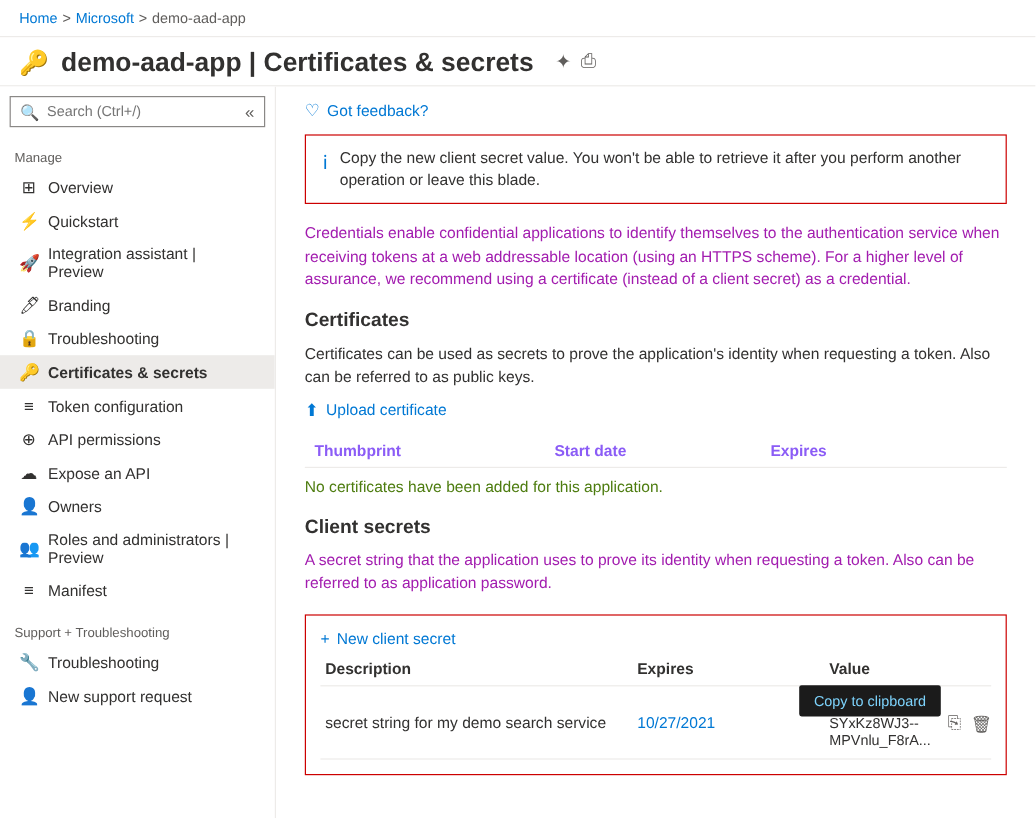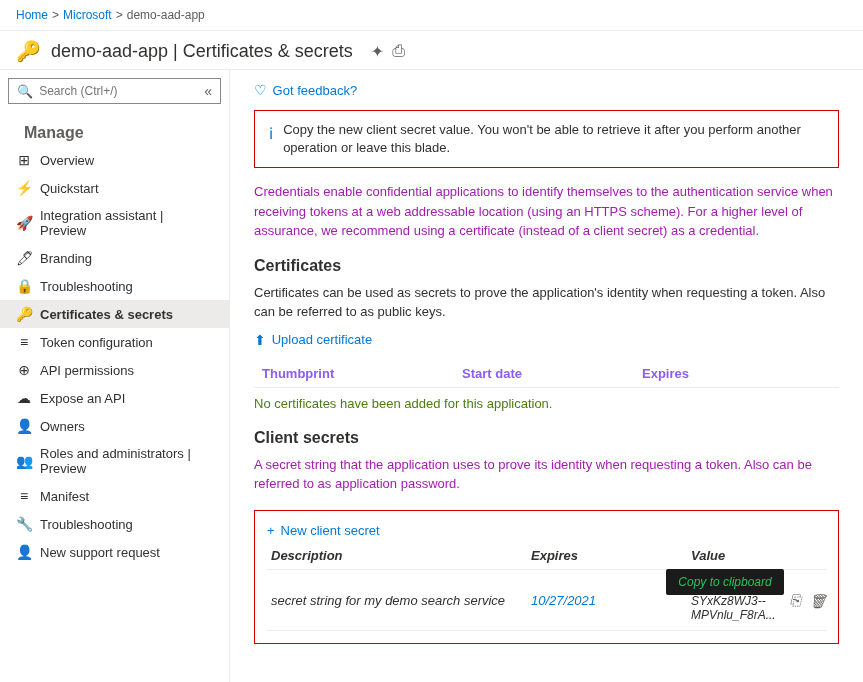--- a/index.html
+++ b/index.html
@@ -6,32 +6,32 @@
     body { font-family: 'Segoe UI', sans-serif; font-size: 13px; color: #333; background: #fff; display: flex; flex-direction: column; height: 682px; overflow: hidden; }
 
     
     .breadcrumb { padding: 8px 16px; font-size: 12px; color: #0078d4; display: flex; align-items: flex-end; gap: 4px; border-bottom: 1px solid #edebe9; }
     .breadcrumb span { color: #605e5c; }
     .breadcrumb a { color: #0078d4; text-decoration: none; }
 
     
     .page-header { padding: 8px 16px 6px 16px; display: flex; align-items: center; gap: 10px; border-bottom: 1px solid #edebe9; }
     .page-header-icon { color: #f0a30a; font-size: 20px; }
-    .page-header-title { font-size: 18px; font-weight: 400; color: #323130; }
+    .page-header-title { font-size: 22px; font-weight: 700; color: #323130; }
     .page-header-actions { display: flex; gap: 8px; margin-left: 8px; color: #605e5c; font-size: 16px; cursor: pointer; }
 
     
     .main-layout { display: flex; flex: 1; overflow: hidden; }
 
     
     .sidebar { width: 230px; border-right: 1px solid #edebe9; overflow-y: auto; flex-shrink: 0; background: #fff; }
     .search-box { margin: 8px; display: flex; align-items: center; border: 1px solid #8a8886; padding: 4px 8px; gap: 6px; }
     .search-box input { border: none; outline: none; font-size: 12px; flex: 1; color: #323130; }
     .search-collapse { color: #605e5c; cursor: pointer; font-size: 14px; }
-    .nav-section-label { padding: 12px 16px 4px 24px; font-size: 16px; font-weight: 700; color: #605e5c; text-transform: none; }
+    .nav-section-label { padding: 12px 16px 4px 12px; font-size: 11px; font-weight: 400; color: #605e5c; text-transform: none; }
     .nav-item { display: flex; align-items: center; gap: 8px; padding: 6px 16px; cursor: pointer; font-size: 13px; color: #323130; }
     .nav-item.active { background: #edebe9; font-weight: 600; }
     .nav-icon { width: 16px; text-align: center; font-size: 14px; flex-shrink: 0; }
     .nav-item-label { font-size: 13px; }
 
     
     .content { flex: 1; overflow-y: auto; padding: 12px 24px; }
 
     
     .feedback-bar { display: flex; align-items: center; gap: 6px; margin-bottom: 12px; color: #0078d4; font-size: 13px; cursor: pointer; }
@@ -54,32 +54,32 @@
     .upload-icon { font-size: 14px; }
 
     
     .table-header { display: grid; grid-template-columns: 200px 180px 180px; border-bottom: 1px solid #edebe9; padding: 6px 0; }
     .table-header-cell { font-size: 13px; font-weight: 600; color: #8b5cf6; padding: 0 8px; }
     .no-data { font-size: 13px; color: #4d7c0f; margin-top: 8px; margin-bottom: 18px; }
 
     
     .secrets-border { border: 1.5px solid #c00; padding: 12px; margin-top: 8px; }
     .new-secret-btn { display: flex; align-items: center; gap: 6px; color: #0078d4; font-size: 13px; cursor: pointer; margin-bottom: 10px; font-weight: 500; }
-    .secrets-table { width: 100%; font-style: italic; }
+    .secrets-table { width: 100%; }
     .secrets-table-header { display: grid; grid-template-columns: 260px 160px 1fr 60px; border-bottom: 1px solid #edebe9; padding-bottom: 6px; margin-bottom: 2px; }
     .secrets-table-header-cell { font-size: 13px; font-weight: 600; color: #323130; padding: 0 4px; }
     .secrets-table-row { display: grid; grid-template-columns: 260px 160px 1fr 60px; padding: 8px 0; align-items: center; border-bottom: 1px solid #edebe9; position: relative; }
     .secrets-table-cell { font-size: 13px; color: #323130; padding: 0 4px; }
     .secrets-table-cell.expires { color: #0078d4; }
     .secrets-table-cell.value { color: #323130; font-size: 12px; }
     .secrets-table-cell.actions { display: flex; gap: 4px; align-items: center; }
     .action-btn { cursor: pointer; color: #605e5c; font-size: 14px; padding: 2px; }
 
     
-    .copy-tooltip { background: #1b1b1b; color: #22c55e; padding: 6px 12px; font-size: 12px; border-radius: 2px; position: absolute; right: 0; top: -32px; white-space: nowrap; z-index: 10; }
+    .copy-tooltip { background: #1b1b1b; color: #7dd3fc; padding: 6px 12px; font-size: 12px; border-radius: 2px; position: absolute; right: 0; top: -32px; white-space: nowrap; z-index: 10; }
 
     
     .support-section { margin-top: 4px; }
   </style>
 </head>
 <body>
 
 <div class="breadcrumb">
   <a>Home</a>
   <span>&gt;</span>
@@ -150,20 +150,21 @@
     </div>
     <div class="nav-item">
       <span class="nav-icon">👥</span>
       <span class="nav-item-label">Roles and administrators | Preview</span>
     </div>
     <div class="nav-item">
       <span class="nav-icon">≡</span>
       <span class="nav-item-label">Manifest</span>
     </div>
 
+    <div class="nav-section-label support-section">Support + Troubleshooting</div>
     <div class="nav-item">
       <span class="nav-icon">🔧</span>
       <span class="nav-item-label">Troubleshooting</span>
     </div>
     <div class="nav-item">
       <span class="nav-icon">👤</span>
       <span class="nav-item-label">New support request</span>
     </div>
   </div>
 

